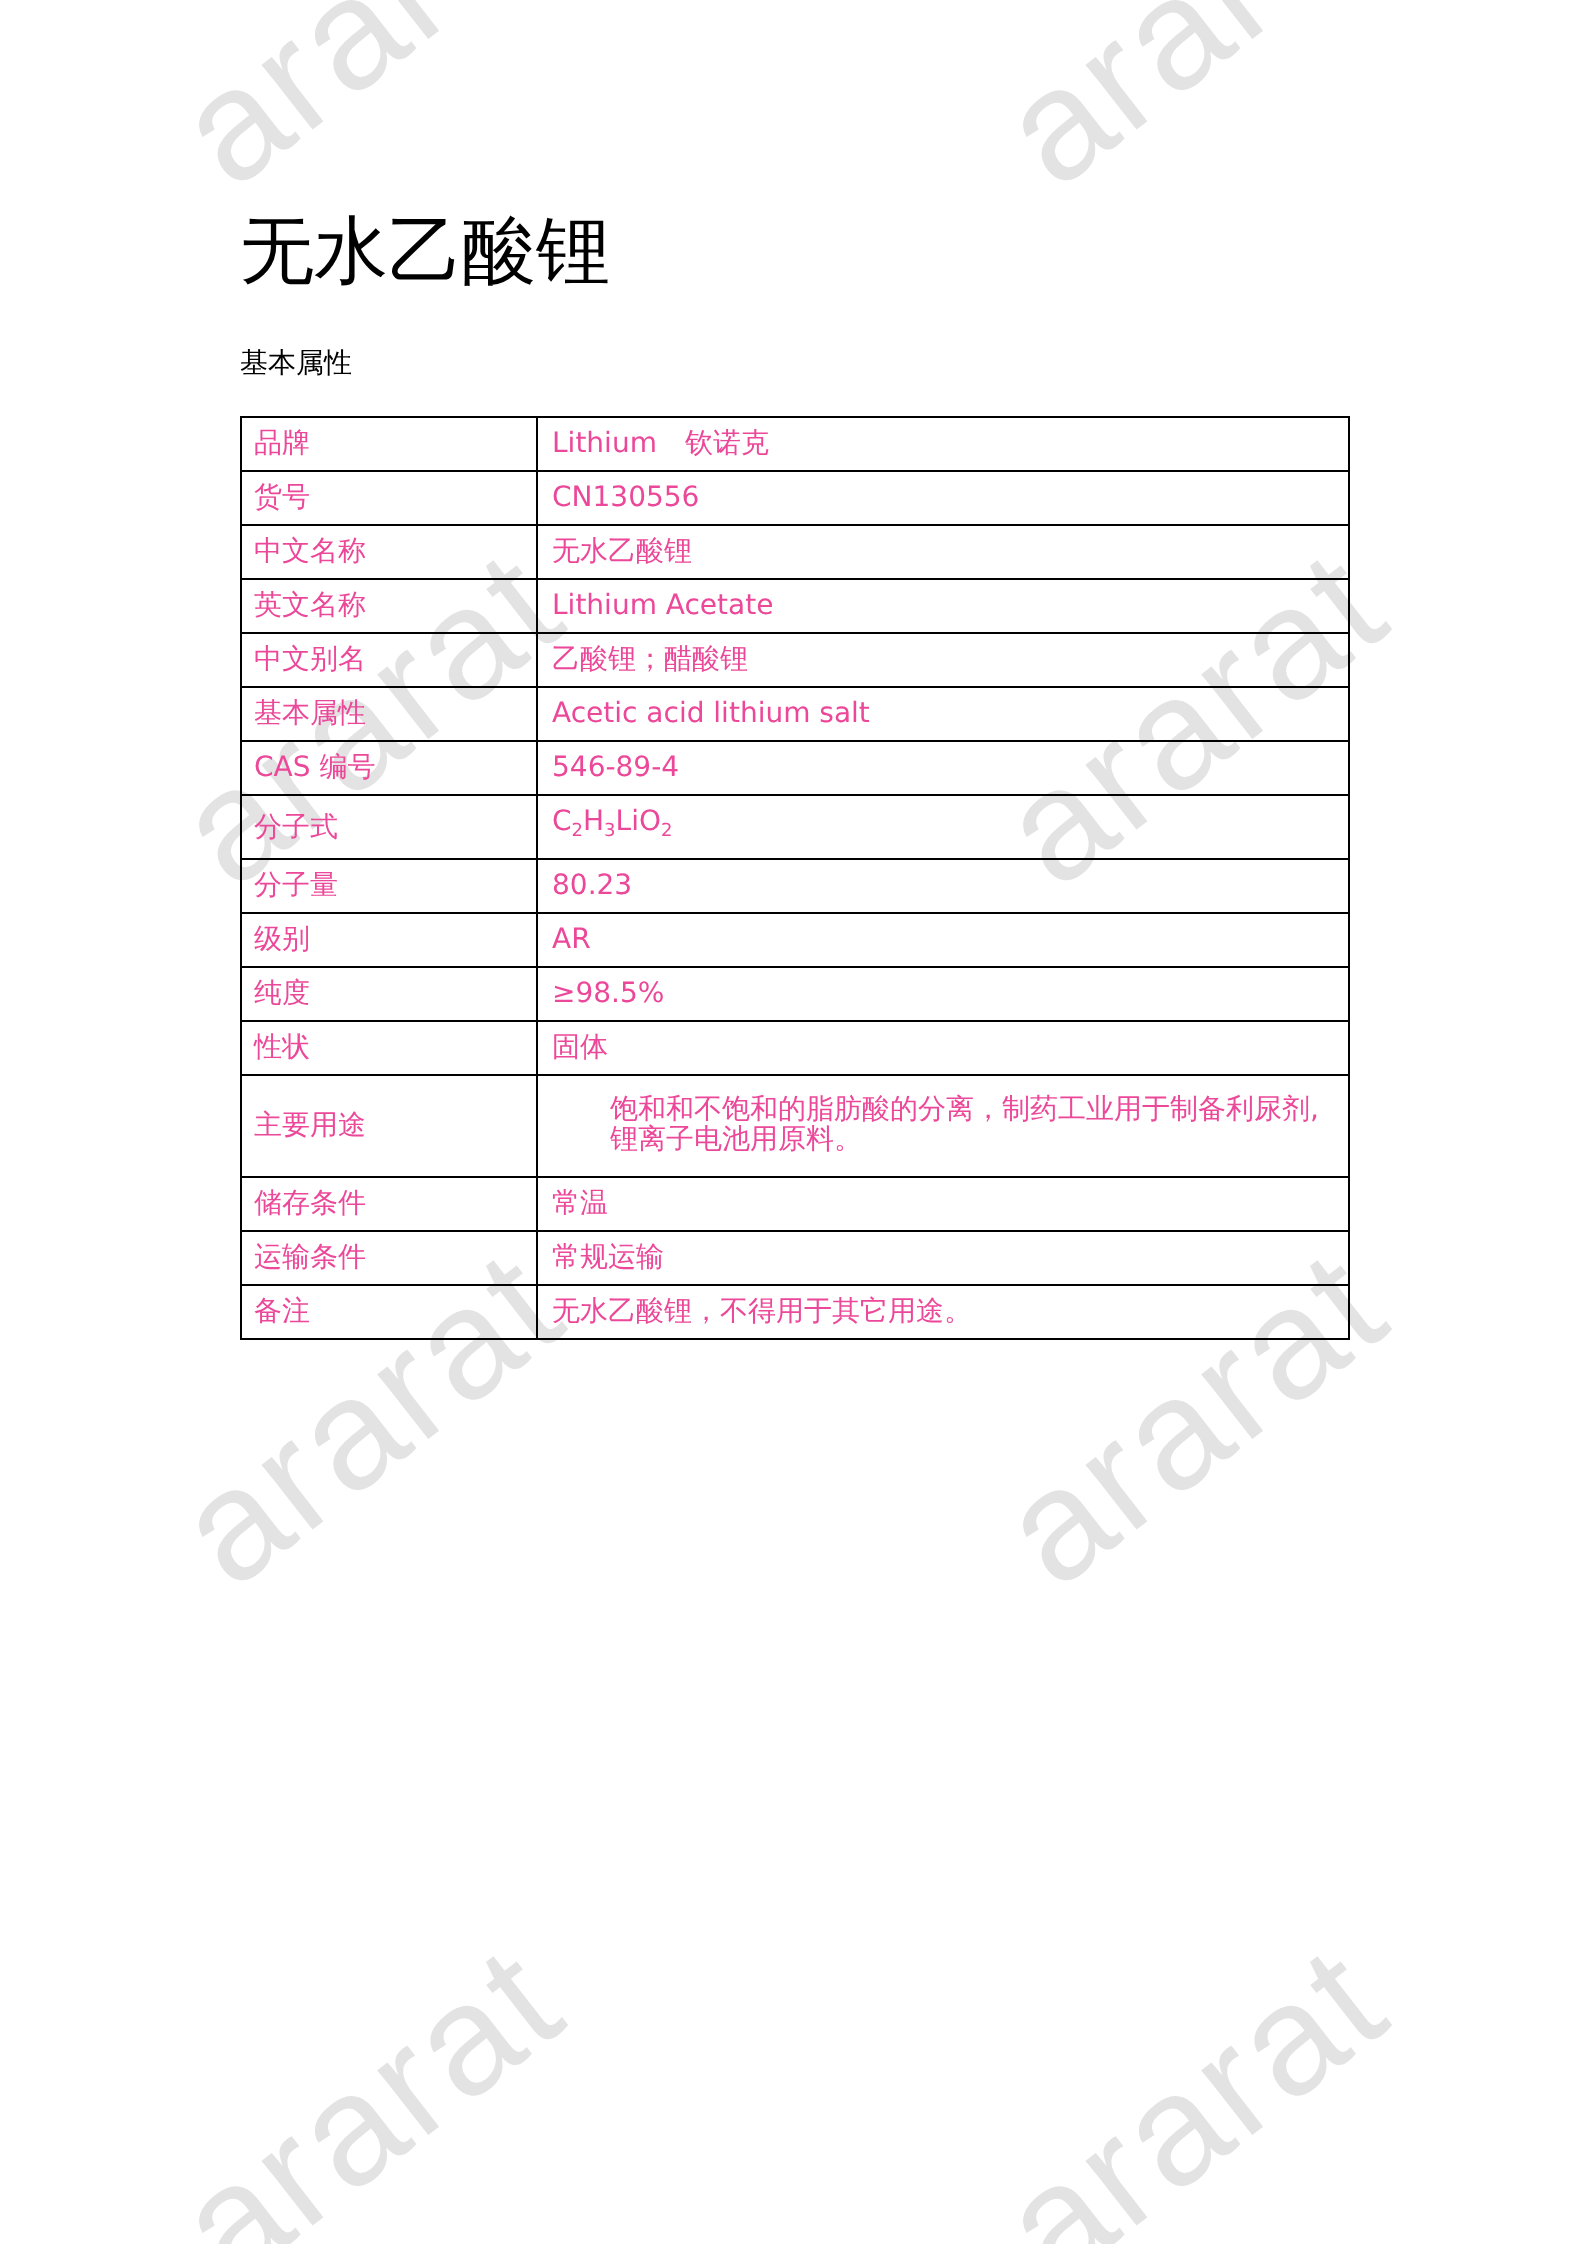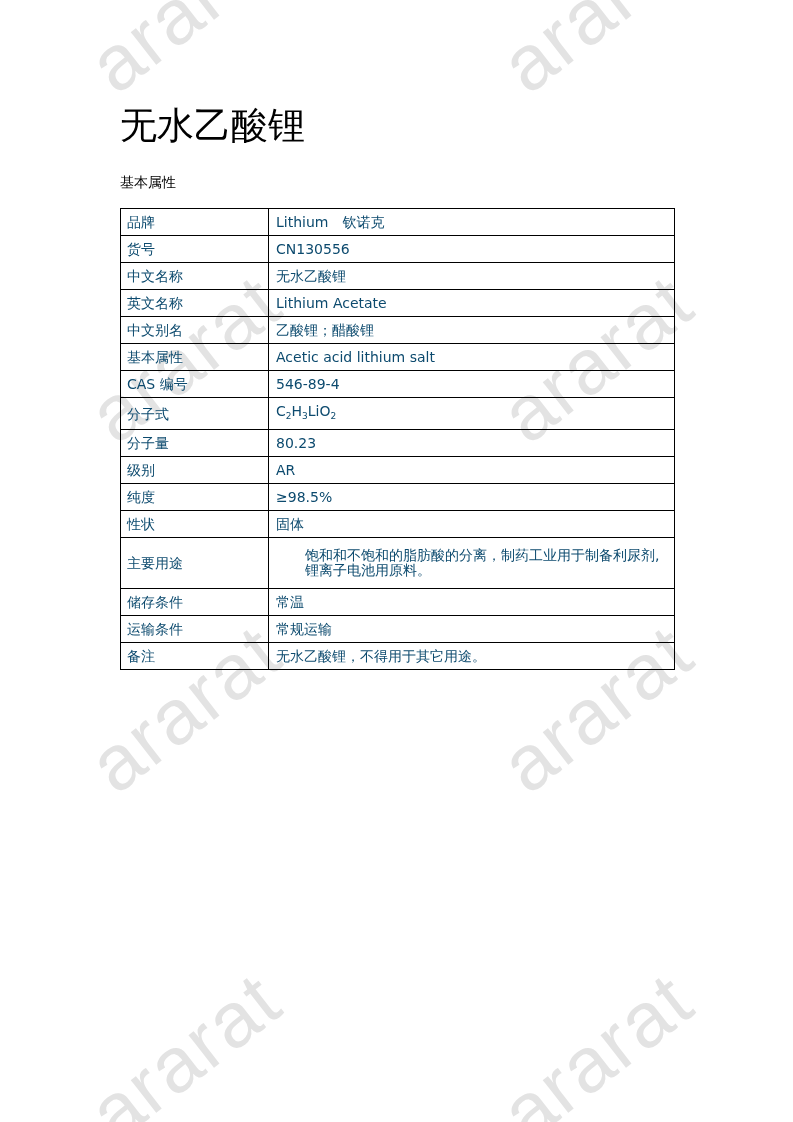--- a/index.html
+++ b/index.html
@@ -10,21 +10,21 @@
   .watermark {
     position: absolute; font-family: "Liberation Sans", "DejaVu Sans", sans-serif;
     font-size: 78px; color: #e3e3e3; transform: rotate(-38deg); transform-origin: left bottom;
     letter-spacing: 2px; z-index: 0; white-space: nowrap; pointer-events: none;
   }
   .content { position: absolute; left: 120px; top: 0; width: 555px; z-index: 1; }
   .title { position: absolute; top: 104px; left: 0; font-size: 37px; line-height: 44px; margin: 0; font-weight: normal; color: #000; }
   .subtitle { position: absolute; top: 172px; left: 0; font-size: 14px; line-height: 20px; color: #000000; }
   table.props {
     position: absolute; top: 208px; left: 0; width: 555px; border-collapse: collapse;
-    font-size: 14px; color: #0c4a6e;
+    font-size: 14px; color: #ec4899;
   }
   table.props td {
     border: 1px solid #000; padding: 0 6px; height: 26px; line-height: 26px; vertical-align: middle;
     background: transparent;
   }
   table.props td.label { width: 135px; }
   table.props td.value { padding-left: 7px; }
   table.props tr.tall td { height: 50px; }
   table.props tr.tall td.value { line-height: 15px; padding-top: 0; padding-bottom: 0; padding-left: 36px; }
   .formula sub { font-size: 9px; vertical-align: -3px; }

